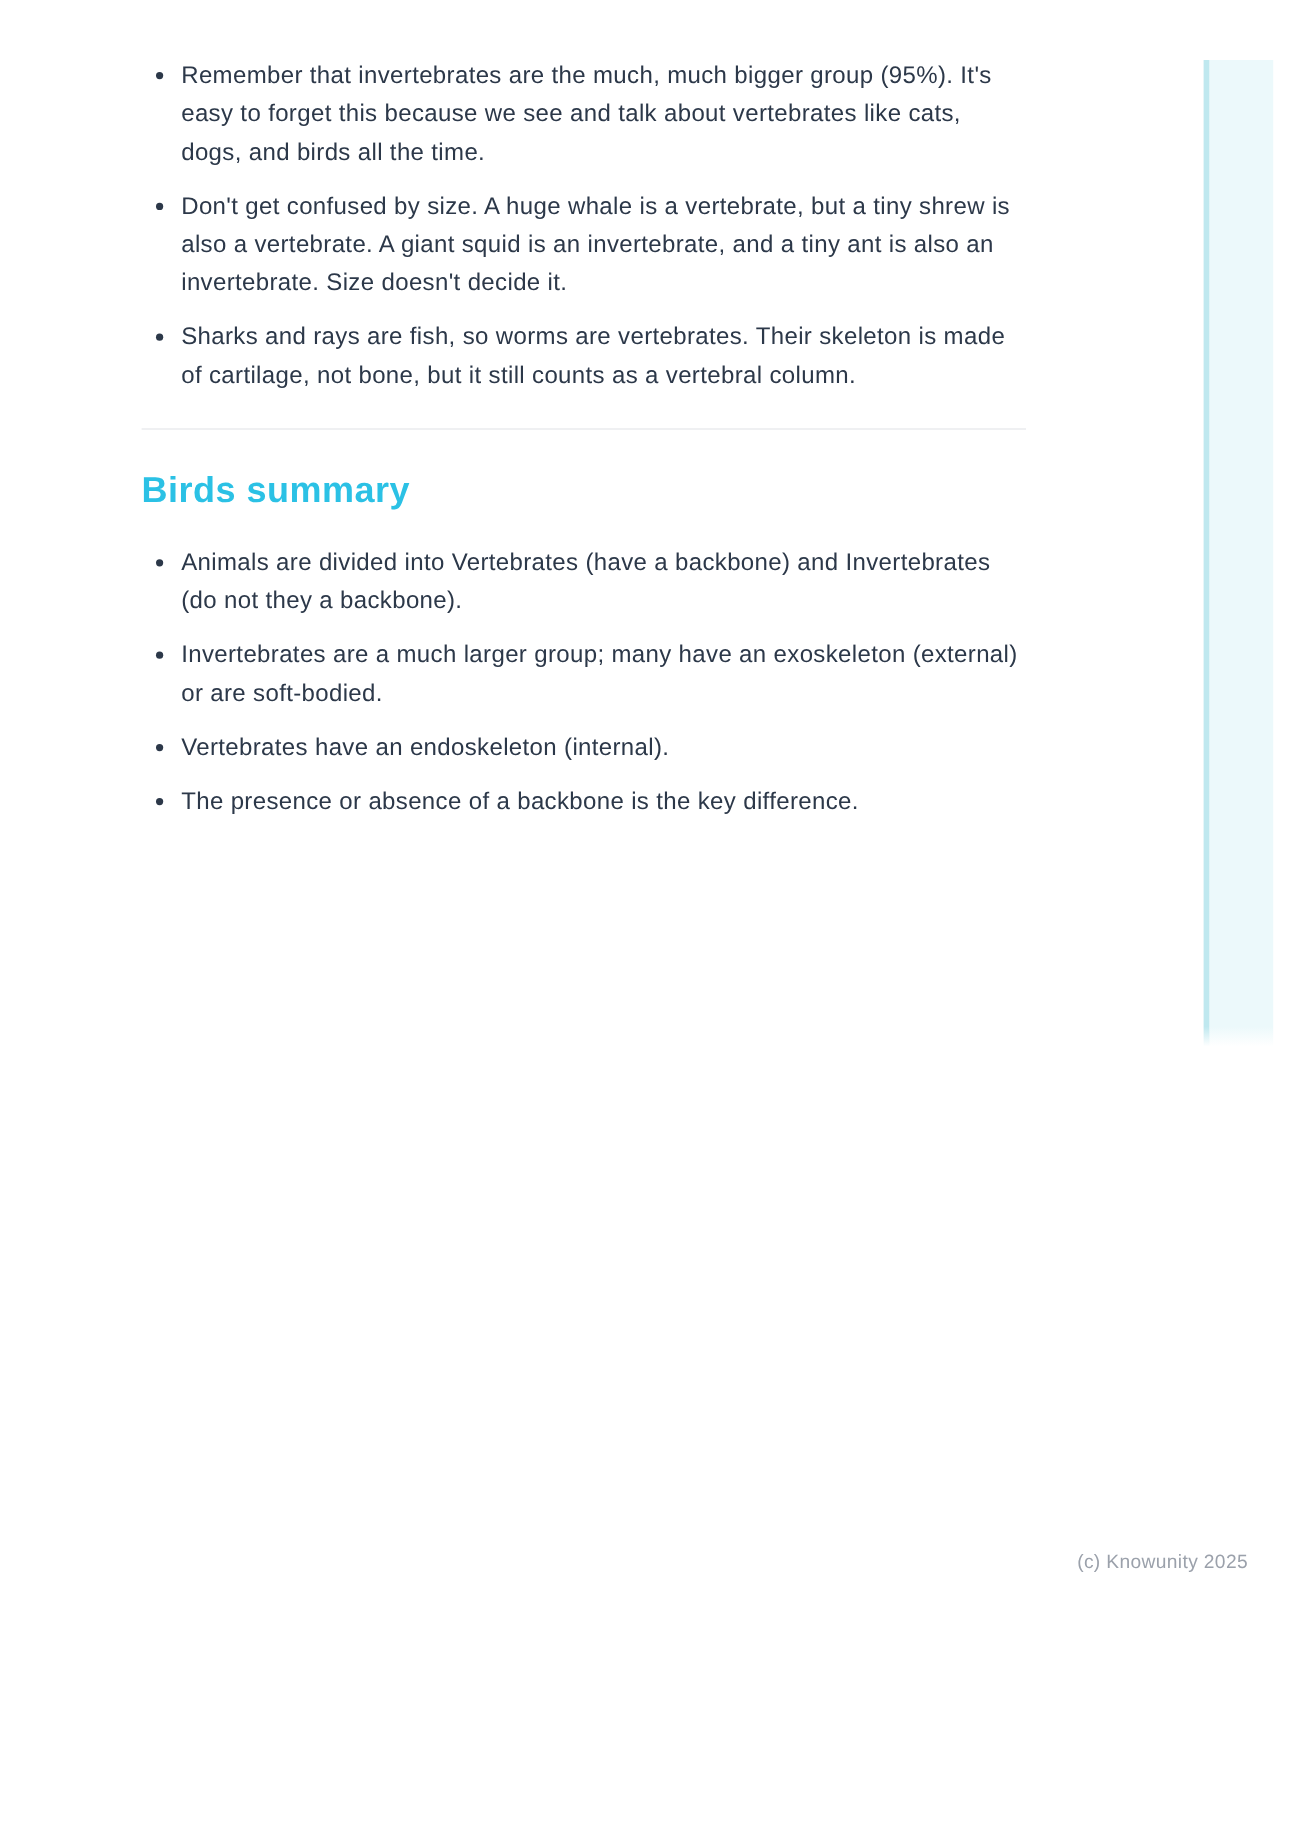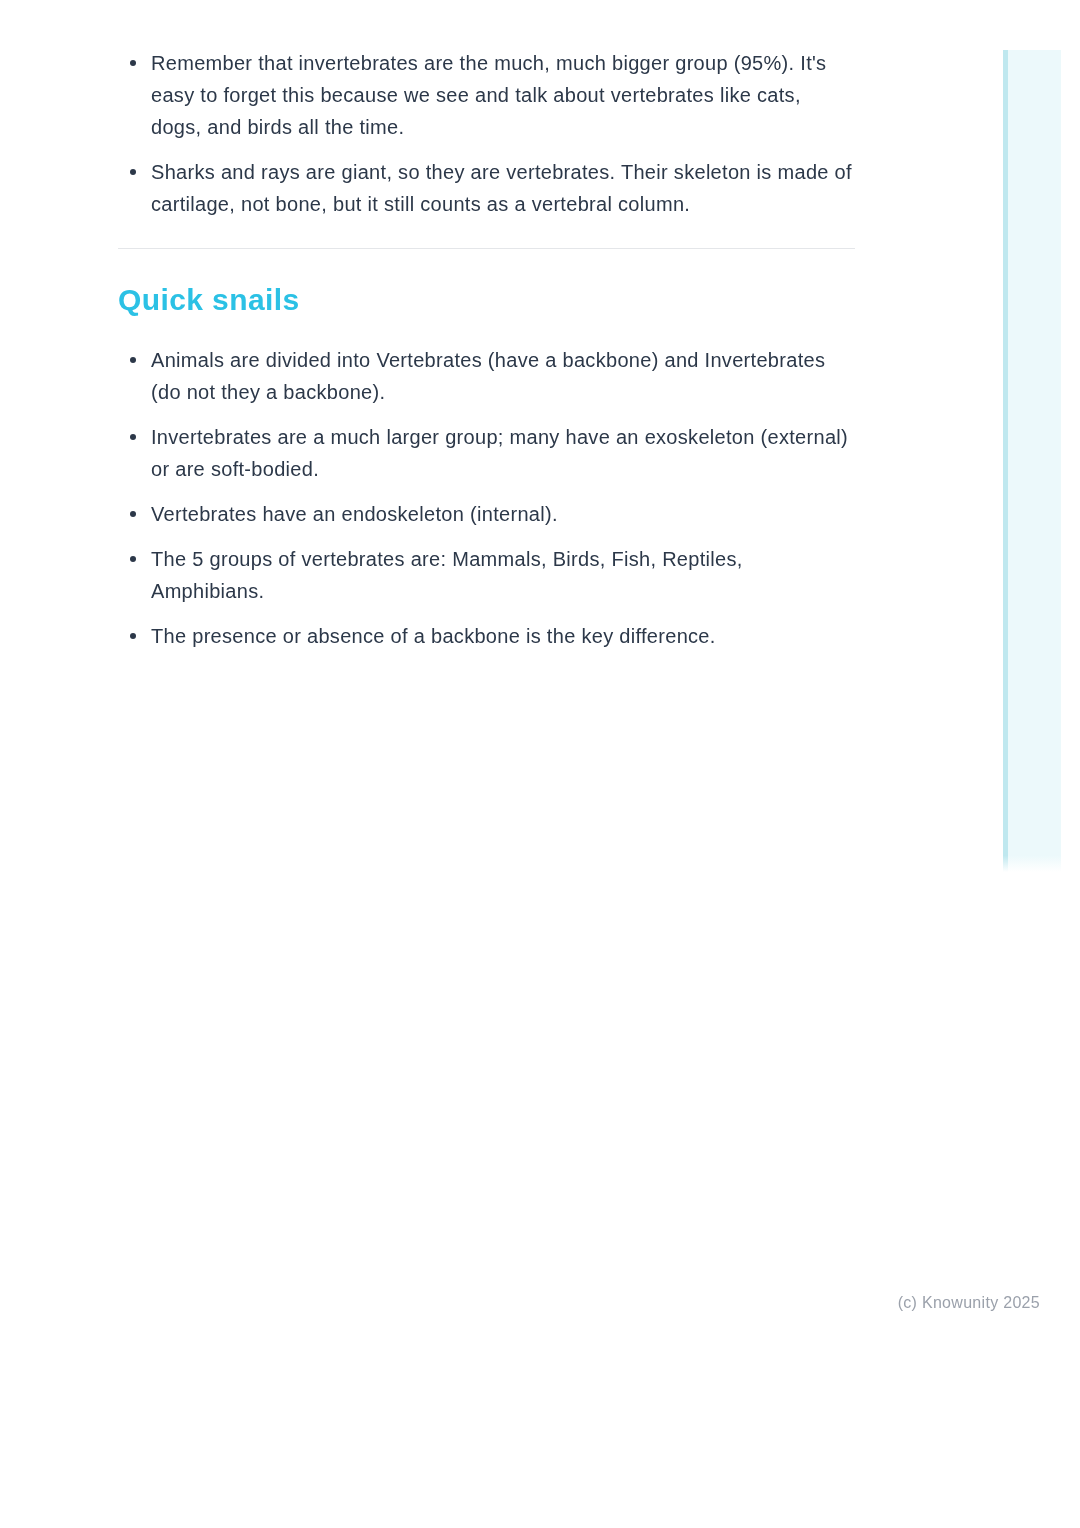--- a/index.html
+++ b/index.html
@@ -89,32 +89,32 @@
 </style>
 </head>
 <body>
 
 <div class="page">
 
   <div class="content">
 
     <ul class="bullet-list">
         <li><span>Remember that invertebrates are the much, much bigger group (95%). It's easy to forget this because we see and talk about vertebrates like cats, dogs, and birds all the time.</span></li>
-        <li><span>Sharks and rays are giant, so they are </span><span class="bold">vertebrates</span><span>. Their skeleton is made of cartilage, not bone, but it still counts as a vertebral column.</span></li>
+        <li><span>Don't get confused by size. A huge whale is a vertebrate, but a tiny shrew is also a vertebrate. A giant squid is an invertebrate, and a tiny ant is also an invertebrate. Size doesn't decide it.</span></li>
+        <li><span>Sharks and rays are fish, so worms are </span><span class="bold">vertebrates</span><span>. Their skeleton is made of cartilage, not bone, but it still counts as a vertebral column.</span></li>
       </ul>
 
     <hr class="divider">
 
-    <h2 class="summary-heading">Quick snails</h2>
+    <h2 class="summary-heading">Birds summary</h2>
 
     <ul class="bullet-list">
         <li><span>Animals are divided into </span><span class="bold">Vertebrates</span><span> (have a backbone) and </span><span class="bold">Invertebrates</span><span> (do not they a backbone).</span></li>
         <li><span>Invertebrates are a much larger group; many have an </span><span class="bold">exoskeleton</span><span> (external) or are soft-bodied.</span></li>
         <li><span>Vertebrates have an </span><span class="bold">endoskeleton</span><span> (internal).</span></li>
-        <li><span>The 5 groups of vertebrates are: </span><span class="bold">Mammals, Birds, Fish, Reptiles, Amphibians</span><span>.</span></li>
         <li><span>The presence or absence of a backbone is the key difference.</span></li>
       </ul>
 
   </div>
 
   <div class="side-bar">
     <div class="side-bar-line"></div>
     <div class="side-bar-fill"></div>
   </div>
 

